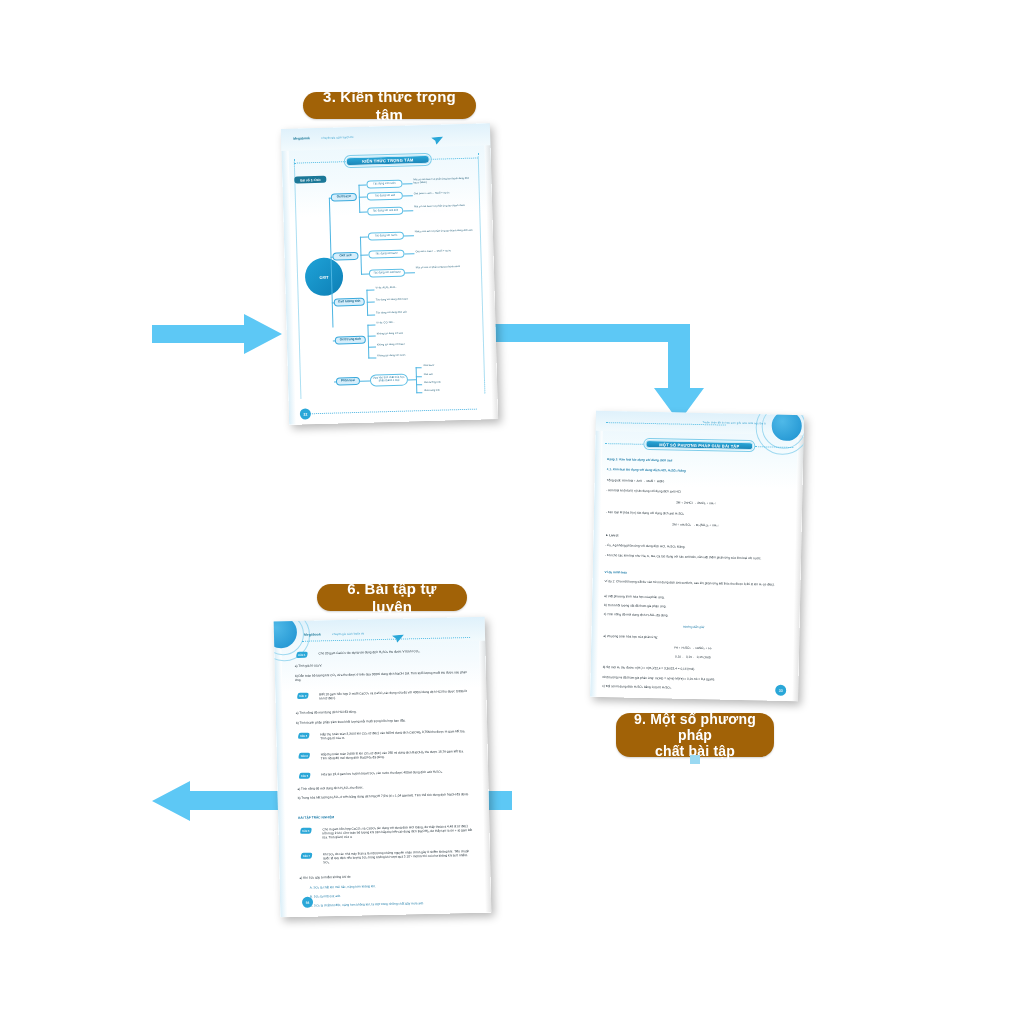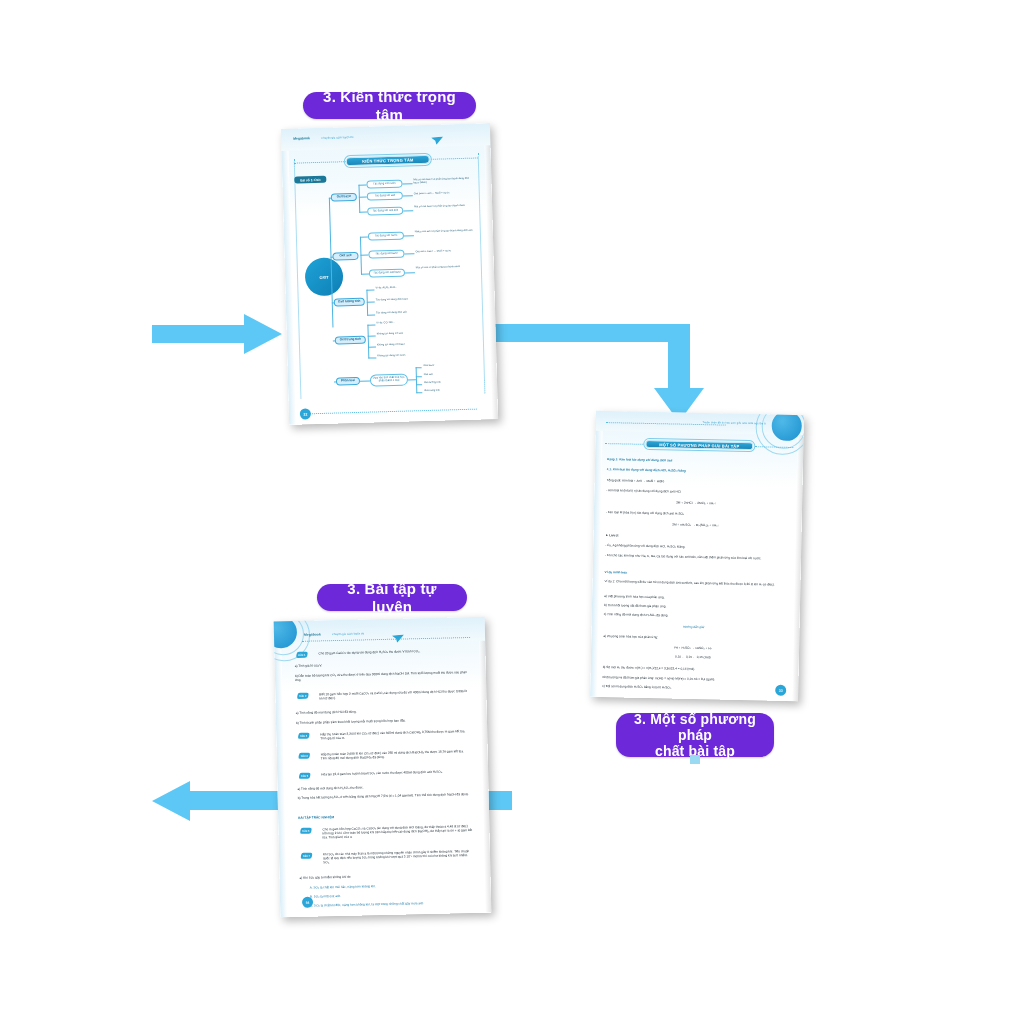--- a/index.html
+++ b/index.html
@@ -9,21 +9,21 @@
     background:#ffffff;
     font-family:"Liberation Sans", sans-serif;
     position:relative;
     overflow:hidden;
   }
   #stage { position:absolute; inset:0; }
 
   
   .pill {
     position:absolute;
-    background:#6d28d9;
+    background:#a16207;
     color:#ffffff;
     border-radius:14px;
     font-weight:bold;
     text-align:center;
     line-height:1.15;
     box-shadow:0 1px 2px rgba(0,0,0,.18);
     display:flex; align-items:center; justify-content:center;
     padding:4px 14px;
     letter-spacing:.2px;
   }
@@ -429,23 +429,23 @@
       <div class="tp blue" style="left:30px; top:283px; width:165px;">
         <span>C.</span>
         <span>SO₂ là chất khí độc, nặng hơn không khí, là một trong những chất gây mưa axit.</span>
       </div>
 
       <div class="pagenum" style="left:22px; top:276px;">54</div>
     </div>
   </div>
 
   <div class="pill" id="pill-3">3. Kiến thức trọng tâm</div>
-  <div class="pill" id="pill-5">3. Bài tập tự luyện</div>
+  <div class="pill" id="pill-5">6. Bài tập tự luyện</div>
   <div class="pill" id="pill-4">
     <div>
-      <span class="l2">3. Một số phương pháp</span>
+      <span class="l2">9. Một số phương pháp</span>
       <span class="l2">chất bài tập</span>
     </div>
   </div>
 
   <div style="position:absolute; left:690px; top:755px; width:10px; height:9px; background:#9ad9f2;"></div>
 
 </div>
 
 </body></html>

